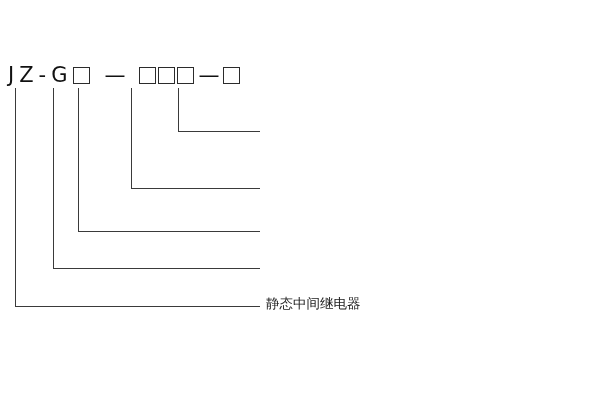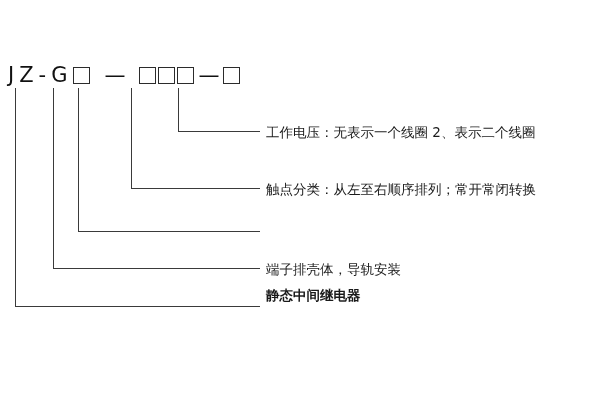--- a/index.html
+++ b/index.html
@@ -110,18 +110,15 @@
 
   <div class="vline" style="left:78px; top:88px; height:143px;"></div>
   <div class="hline" style="left:78px; top:231px; width:182px;"></div>
 
   <div class="vline" style="left:53px; top:88px; height:180px;"></div>
   <div class="hline" style="left:53px; top:268px; width:207px;"></div>
 
   <div class="vline" style="left:15px; top:88px; height:218px;"></div>
   <div class="hline" style="left:15px; top:306px; width:245px;"></div>
 
-  <div class="label" style="left:266px; top:123px;">工作电压：无表示一个线圈    2、表示二个线圈</div>
-  <div class="label" style="left:266px; top:180px;">触点分类：从左至右顺序排列；常开常闭转换</div>
-  <div class="label" style="left:266px; top:260px;">端子排壳体，导轨安装</div>
-  <div class="label" style="left:266px; top:286px;font-weight:bold;">静态中间继电器</div>
+  <div class="label" style="left:266px; top:294px;">静态中间继电器</div>
 
 </div>
 
 </body></html>

